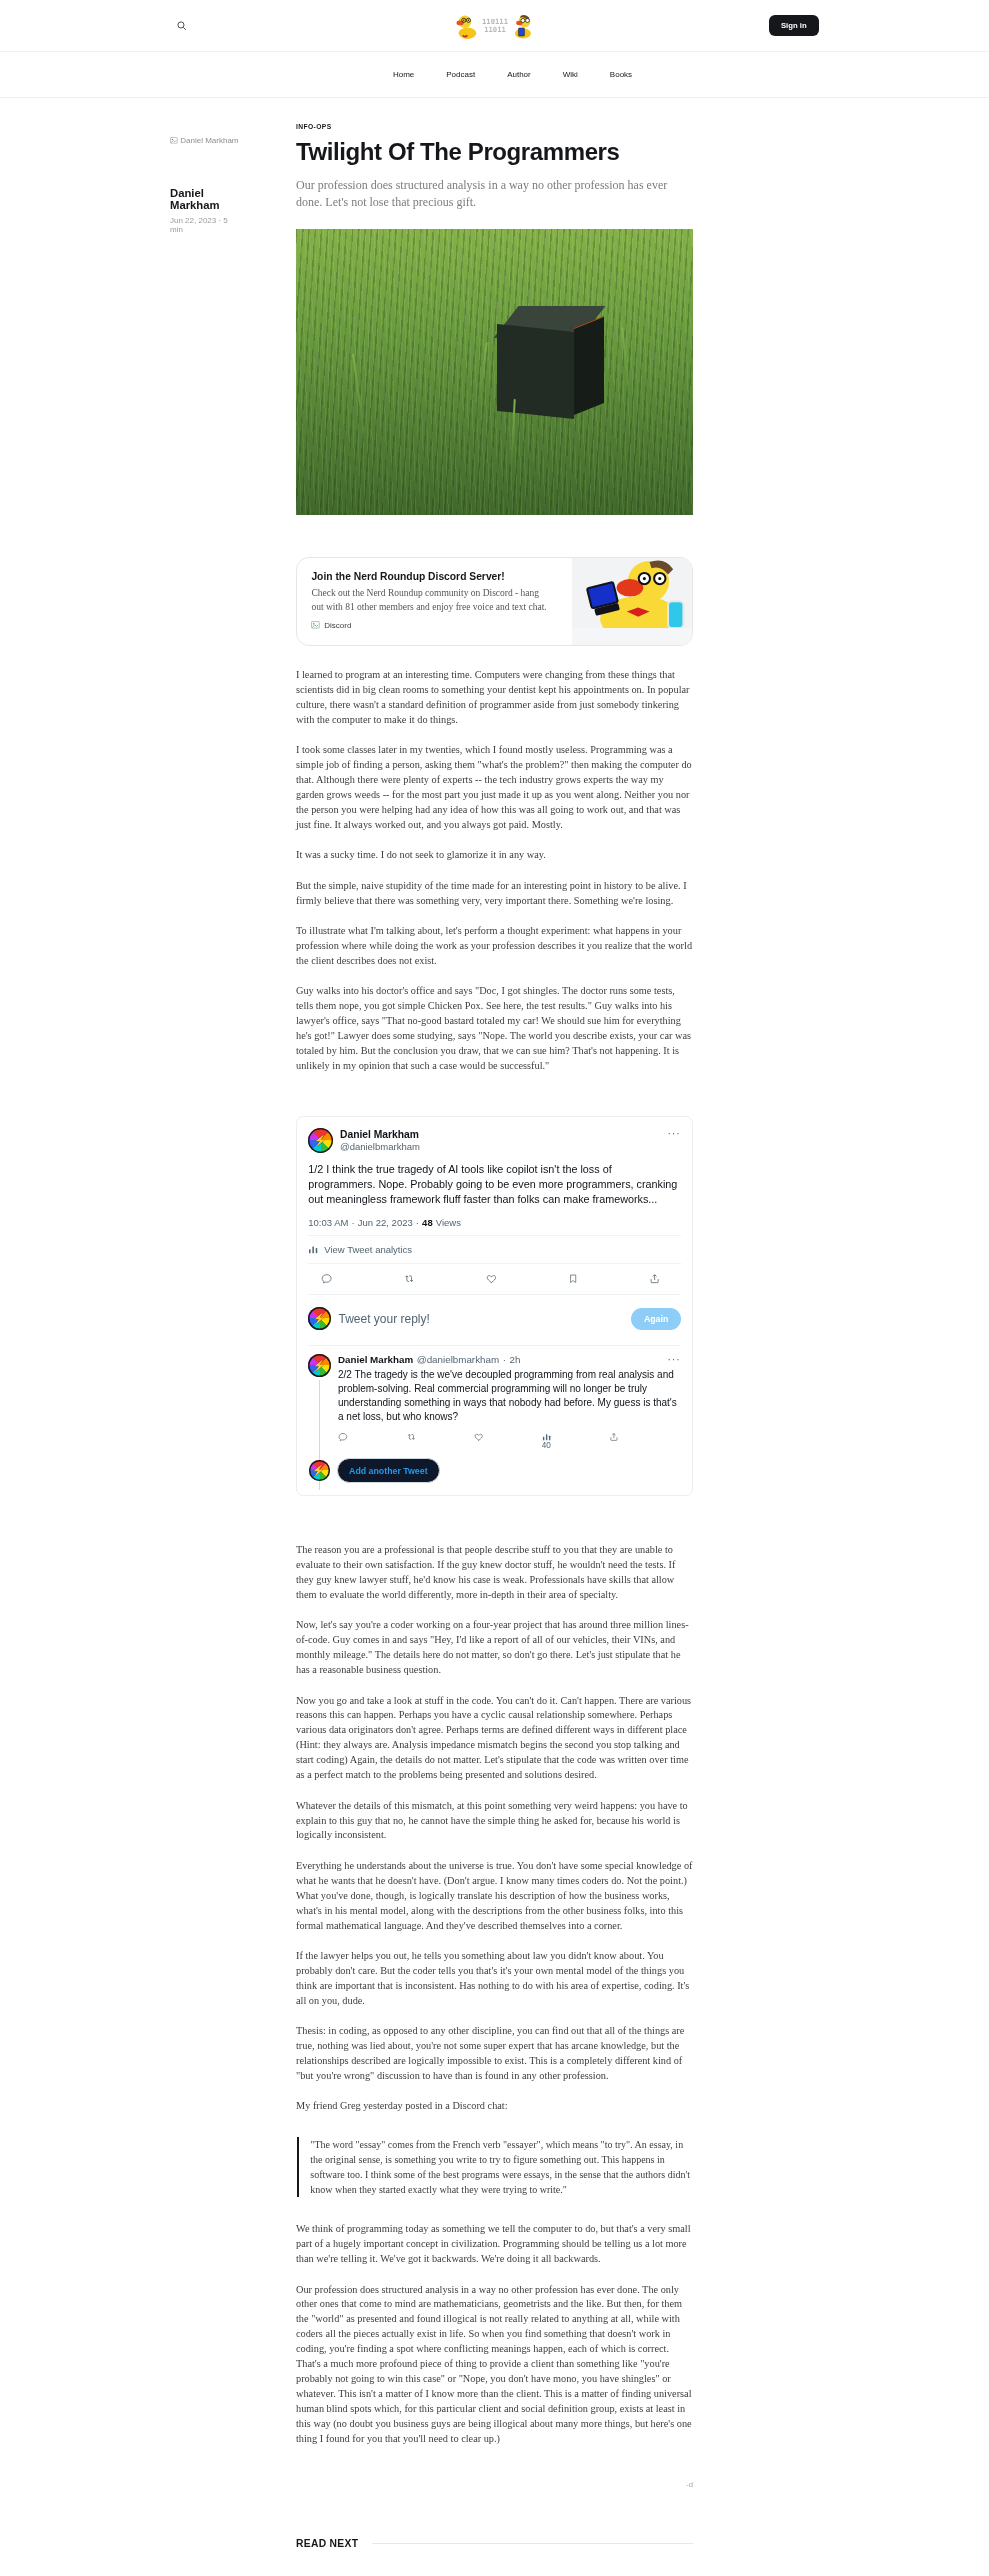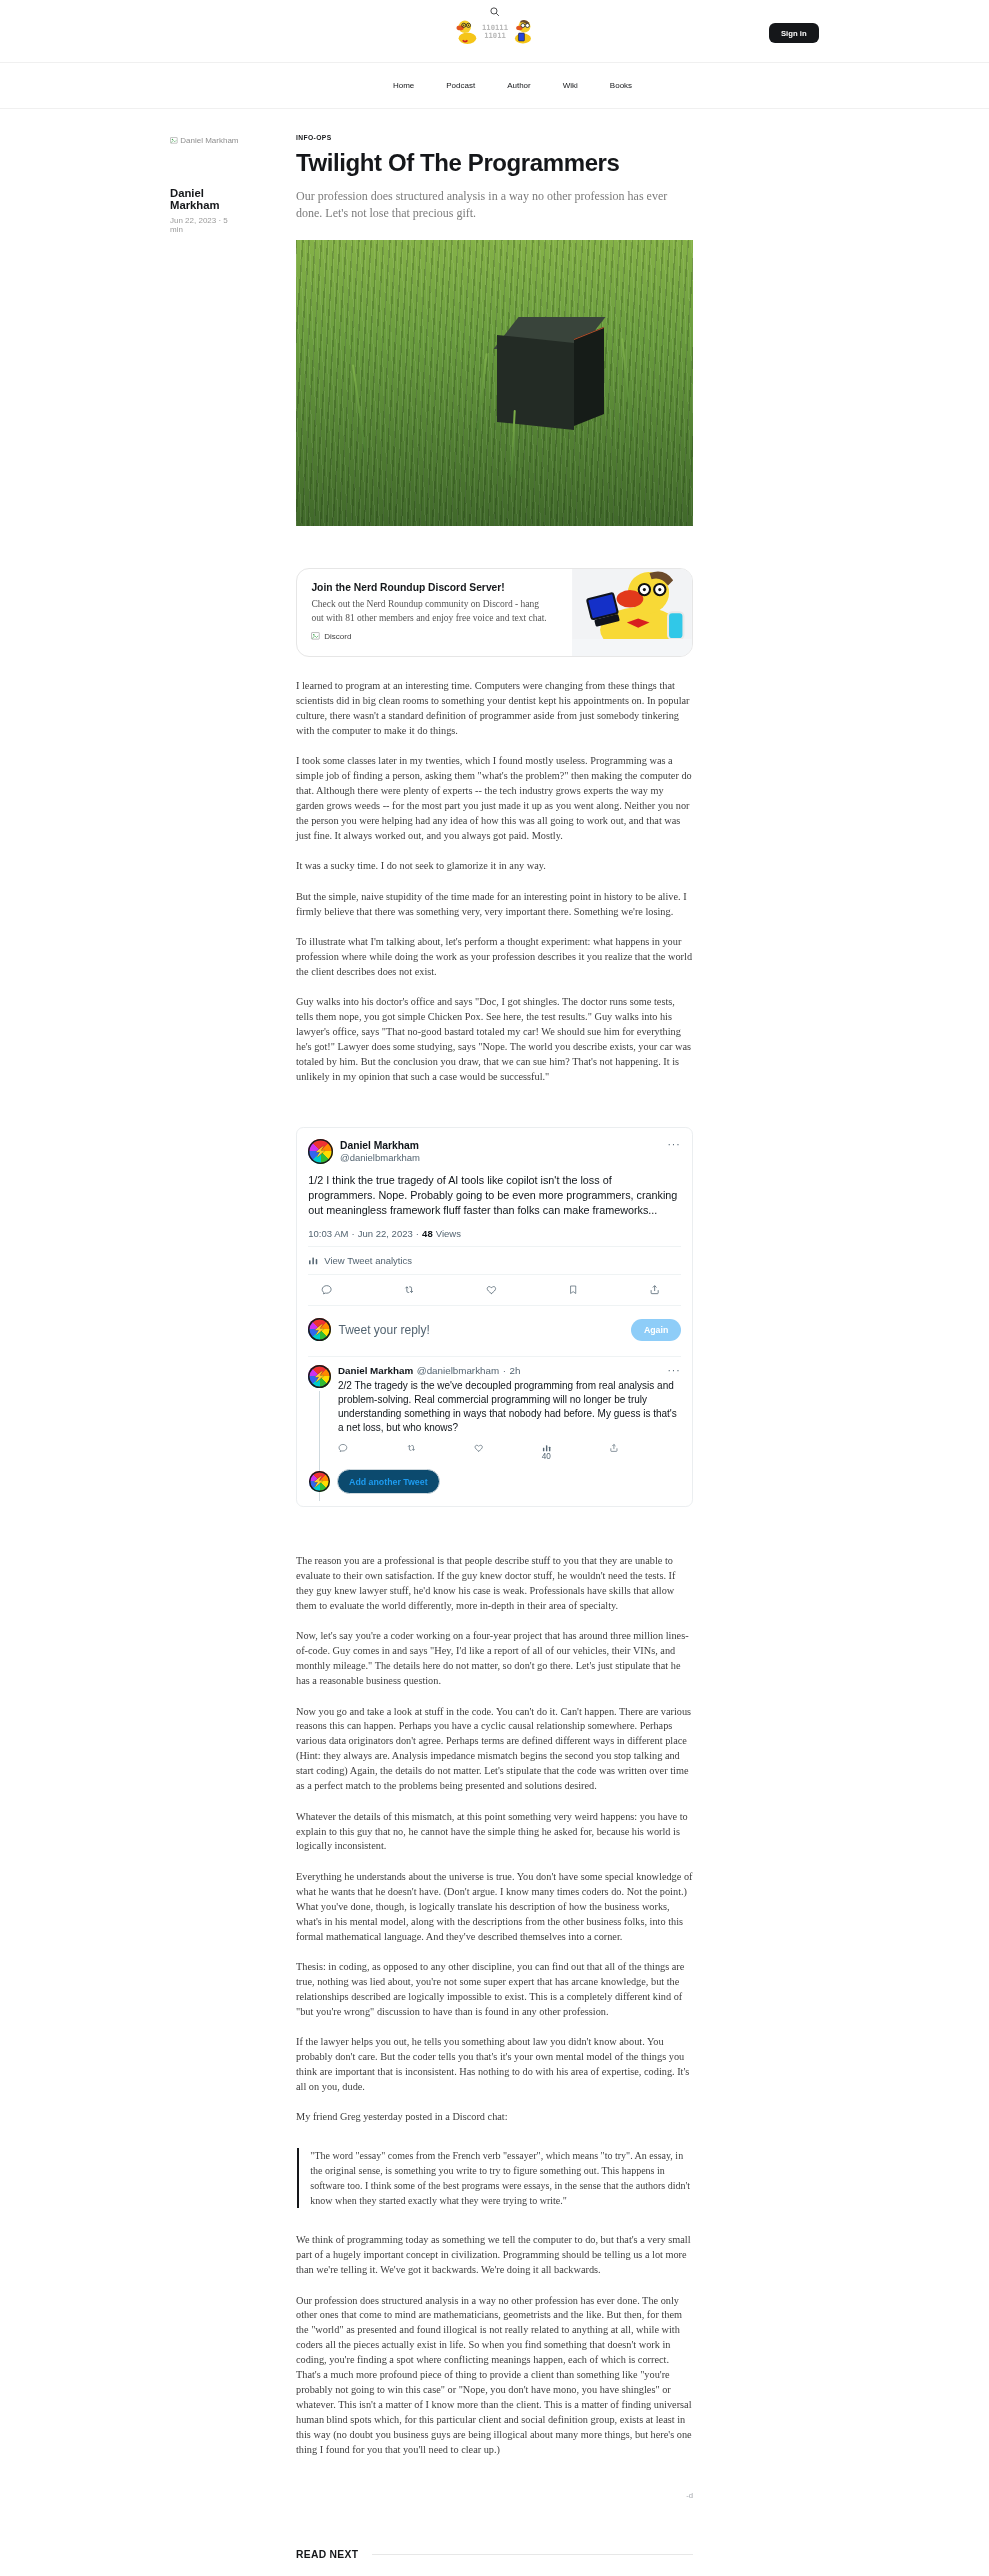--- a/index.html
+++ b/index.html
@@ -1,21 +1,21 @@
 <!DOCTYPE html>
 <html style="font-size:8.2px"><head>
 <meta charset="utf-8">
 <style>
   * { margin:0; padding:0; box-sizing:border-box; }
   html,body { background:#fff; }
   body { width:989px; font-family:"Liberation Sans", sans-serif; color:#15171a; }
   a { text-decoration:none; color:inherit; }
 
   
-  .topbar { height:63px; display:flex; align-items:center; padding:0 170px; position:relative; border-bottom:0.5px solid #f0f0f0;flex-direction:column; }
+  .topbar { height:52px; display:flex; align-items:center; padding:0 170px; position:relative; border-bottom:0.5px solid #f0f0f0; }
   .search-btn { width:23px; height:23px; display:flex; align-items:center; justify-content:center; cursor:pointer; }
   .logo { position:absolute; left:50%; top:50%; transform:translate(-50%,-50%); display:flex; align-items:center; gap:3.1px; }
   .logo .binary { font-family:"DejaVu Sans Mono", monospace; font-size:7.2px; font-weight:bold; color:#b9b9b9; line-height:1.1; text-align:center; }
   .signin { margin-left:auto; background:#15171a; color:#fff; font-size:7.7px; font-weight:600; padding:5.7px 12.4px; border-radius:6px; border:none; cursor:pointer; }
   .mainnav { height:46px; display:flex; align-items:center; justify-content:center; gap:32px; font-size:8px; color:#15171a; border-bottom:0.5px solid #f0f0f0;padding-left:36px; }
   .mainnav a { cursor:pointer; }
 
   
   .pre-dark { min-height:3273px; position:relative; }
   .sidebar { position:absolute; left:170px; top:135px; width:72px; }
@@ -82,21 +82,21 @@
   .thread { display:flex; gap:6.7px; margin-top:7.2px; }
   .thread-left { display:flex; flex-direction:column; align-items:center; }
   .thread-line { width:1px; background:#cfd9de; flex:1; margin-top:3.1px; }
   .thread-main { flex:1; }
   .t2-head { display:flex; align-items:center; gap:3.6px; font-size:9.8px; }
   .t2-head .nm { font-weight:700; }
   .t2-head .hd { color:#536471; }
   .tw-text2 { font-size:10px; line-height:1.42; margin-top:3.1px; }
   .tw-actions2 { display:flex; justify-content:space-between; padding:7.2px 62px 3.1px 0; color:#536471; }
   .add-tweet-row { display:flex; align-items:center; gap:7.2px; padding:5.2px 0 7.2px; }
-  .add-tweet-btn { border:0.5px solid #cfd9de; background:#0c4a6e; color:#1d9bf0; font-size:8.8px; font-weight:700; border-radius:515px; padding:6.2px 11.3px; cursor:pointer; }
+  .add-tweet-btn { border:0.5px solid #cfd9de; background:#0f172a; color:#1d9bf0; font-size:8.8px; font-weight:700; border-radius:515px; padding:6.2px 11.3px; cursor:pointer; }
 
   
   .sec-head { display:flex; align-items:center; gap:13.4px; margin-top:49px; }
   .sec-head .lbl { font-size:10.3px; font-weight:800; letter-spacing:.03em; white-space:nowrap; }
   .sec-head .line { height:0.5px; background:#e7e7e7; flex:1; }
 
   .icon-svg { display:block; }
 </style>
 </head>
 <body>
@@ -341,22 +341,22 @@
         </div>
       </div>
     </div>
 
     <div class="bodycopy" style="margin-top:47px">
       <p class="para">The reason you are a professional is that people describe stuff to you that they are unable to evaluate to their own satisfaction. If the guy knew doctor stuff, he wouldn't need the tests. If they guy knew lawyer stuff, he'd know his case is weak. Professionals have skills that allow them to evaluate the world differently, more in-depth in their area of specialty.</p>
       <p class="para">Now, let's say you're a coder working on a four-year project that has around three million lines-of-code. Guy comes in and says "Hey, I'd like a report of all of our vehicles, their VINs, and monthly mileage." The details here do not matter, so don't go there. Let's just stipulate that he has a reasonable business question.</p>
       <p class="para">Now you go and take a look at stuff in the code. You can't do it. Can't happen. There are various reasons this can happen. Perhaps you have a cyclic causal relationship somewhere. Perhaps various data originators don't agree. Perhaps terms are defined different ways in different place (Hint: they always are. Analysis impedance mismatch begins the second you stop talking and start coding) Again, the details do not matter. Let's stipulate that the code was written over time as a perfect match to the problems being presented and solutions desired.</p>
       <p class="para">Whatever the details of this mismatch, at this point something very weird happens: you have to explain to this guy that no, he cannot have the simple thing he asked for, because his world is logically inconsistent.</p>
       <p class="para">Everything he understands about the universe is true. You don't have some special knowledge of what he wants that he doesn't have. (Don't argue. I know many times coders do. Not the point.) What you've done, though, is logically translate his description of how the business works, what's in his mental model, along with the descriptions from the other business folks, into this formal mathematical language. And they've described themselves into a corner.</p>
+      <p class="para">If the lawyer helps you out, he tells you something about law you didn't know about. You probably don't care. But the coder tells you that's it's your own mental model of the things you think are important that is inconsistent. Has nothing to do with his area of expertise, coding. It's all on you, dude.</p>
       <p class="para">Thesis: in coding, as opposed to any other discipline, you can find out that all of the things are true, nothing was lied about, you're not some super expert that has arcane knowledge, but the relationships described are logically impossible to exist. This is a completely different kind of "but you're wrong" discussion to have than is found in any other profession.</p>
-      <p class="para">If the lawyer helps you out, he tells you something about law you didn't know about. You probably don't care. But the coder tells you that's it's your own mental model of the things you think are important that is inconsistent. Has nothing to do with his area of expertise, coding. It's all on you, dude.</p>
       <p class="para">My friend Greg yesterday posted in a Discord chat:</p>
       <blockquote class="quote">"The word "essay" comes from the French verb "essayer", which means "to try". An essay, in the original sense, is something you write to try to figure something out. This happens in software too. I think some of the best programs were essays, in the sense that the authors didn't know when they started exactly what they were trying to write."</blockquote>
       <p class="para" style="margin-top:25px">We think of programming today as something we tell the computer to do, but that's a very small part of a hugely important concept in civilization. Programming should be telling us a lot more than we're telling it. We've got it backwards. We're doing it all backwards.</p>
       <p class="para">Our profession does structured analysis in a way no other profession has ever done. The only other ones that come to mind are mathematicians, geometrists and the like. But then, for them the "world" as presented and found illogical is not really related to anything at all, while with coders all the pieces actually exist in life. So when you find something that doesn't work in coding, you're finding a spot where conflicting meanings happen, each of which is correct. That's a much more profound piece of thing to provide a client than something like "you're probably not going to win this case" or "Nope, you don't have mono, you have shingles" or whatever. This isn't a matter of I know more than the client. This is a matter of finding universal human blind spots which, for this particular client and social definition group, exists at least in this way (no doubt you business guys are being illogical about many more things, but here's one thing I found for you that you'll need to clear up.)</p>
       <div class="sig">-d</div>
     </div>
 
     <section>
       <div class="sec-head">
         <span class="lbl">READ NEXT</span>

